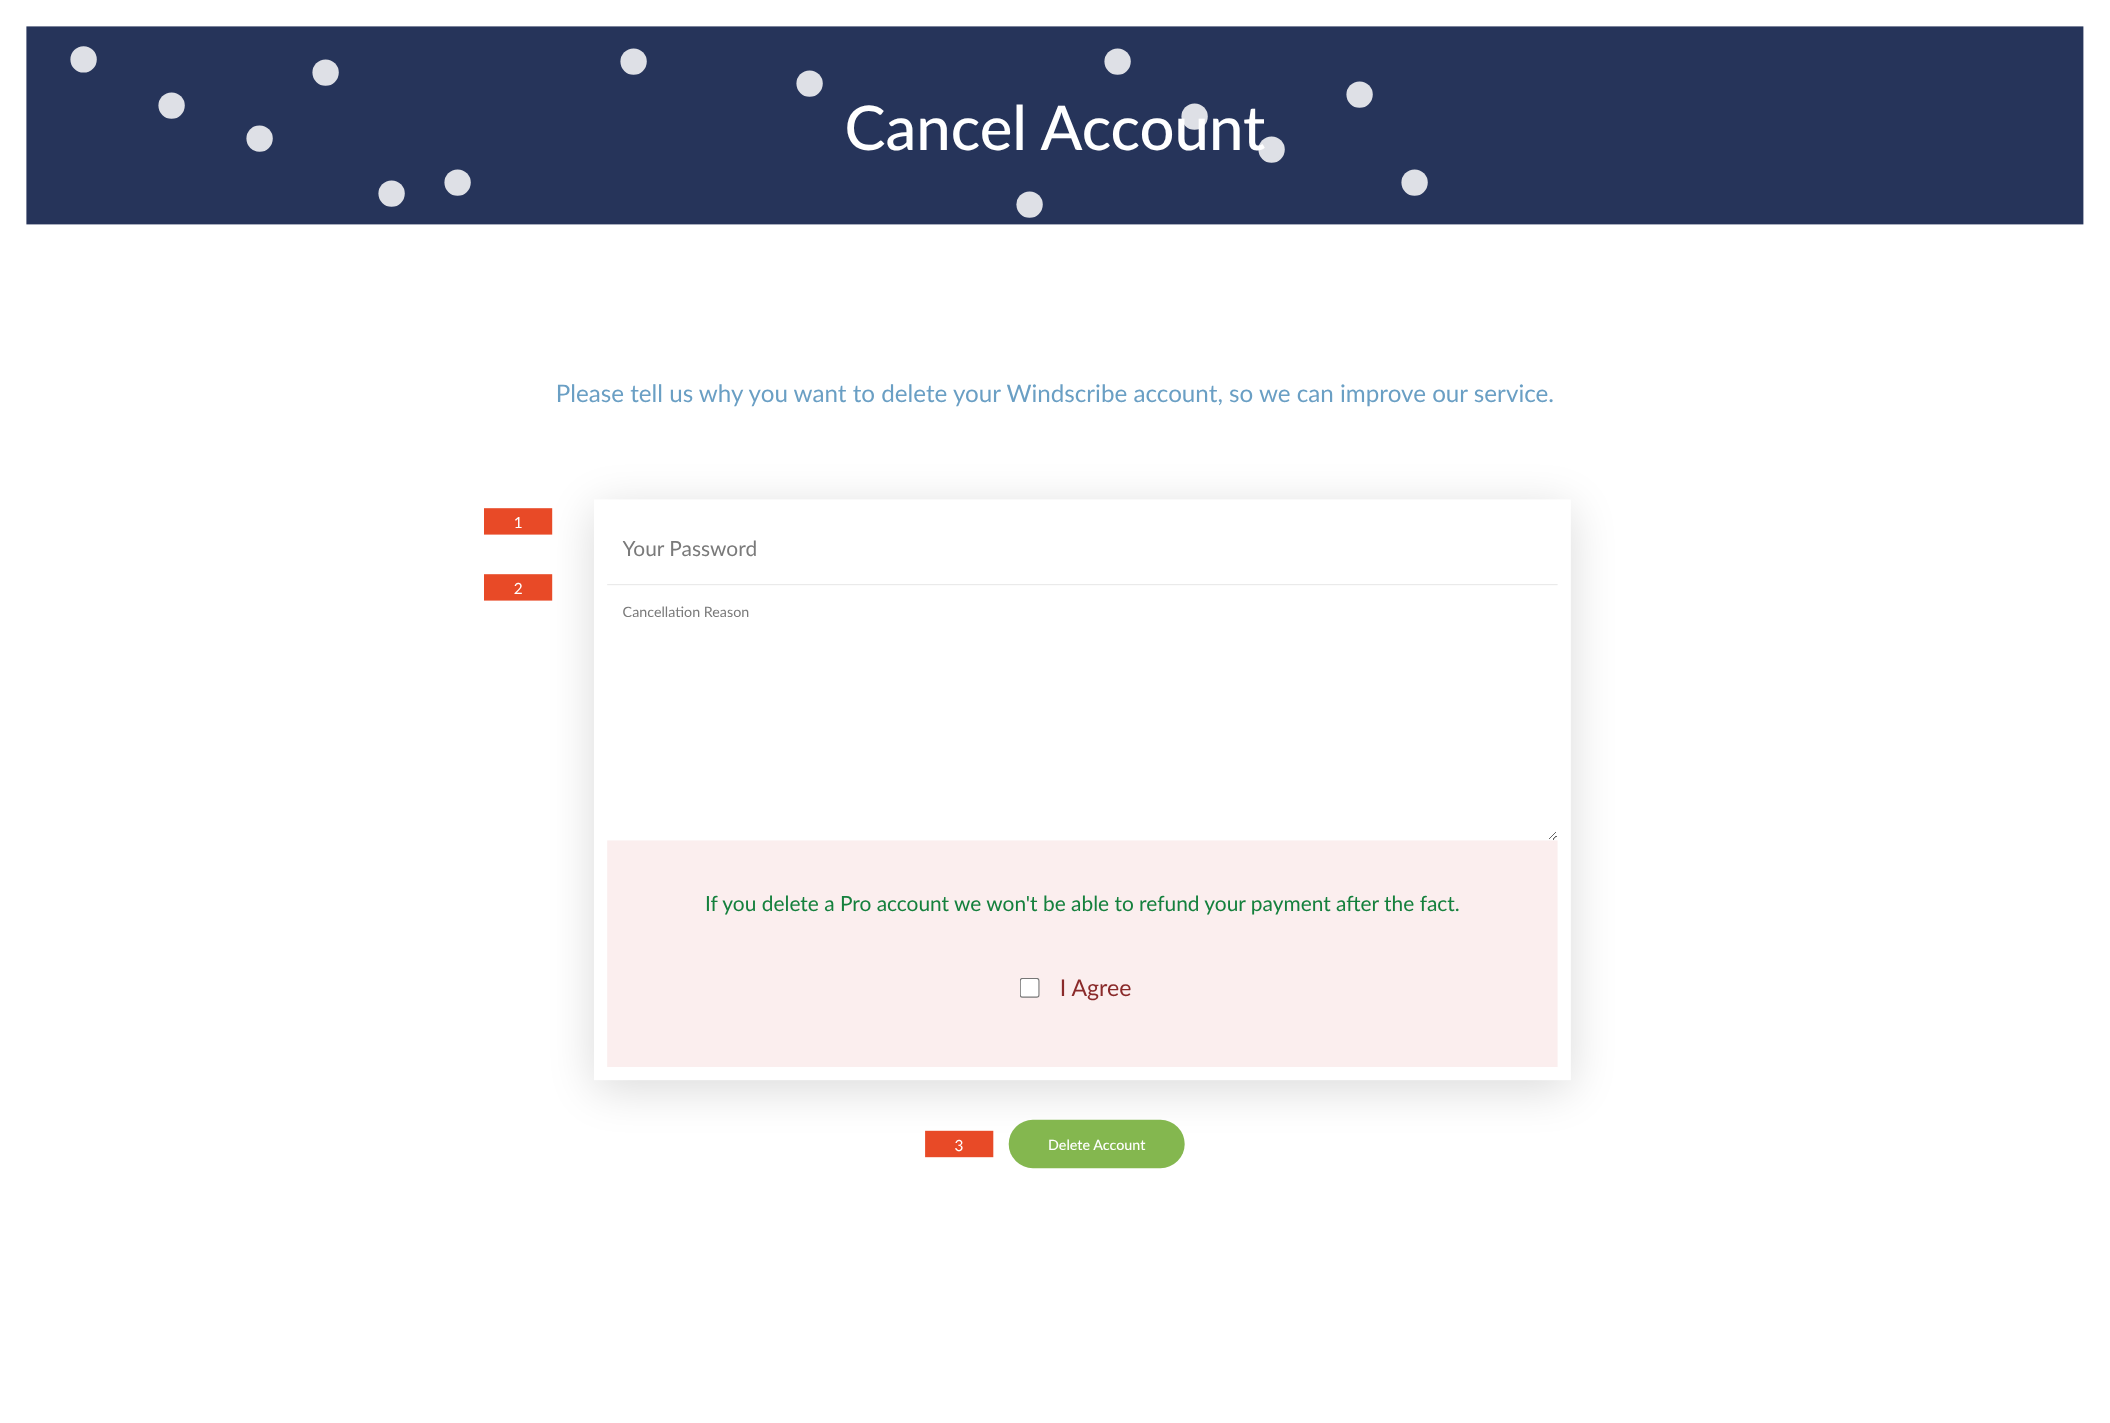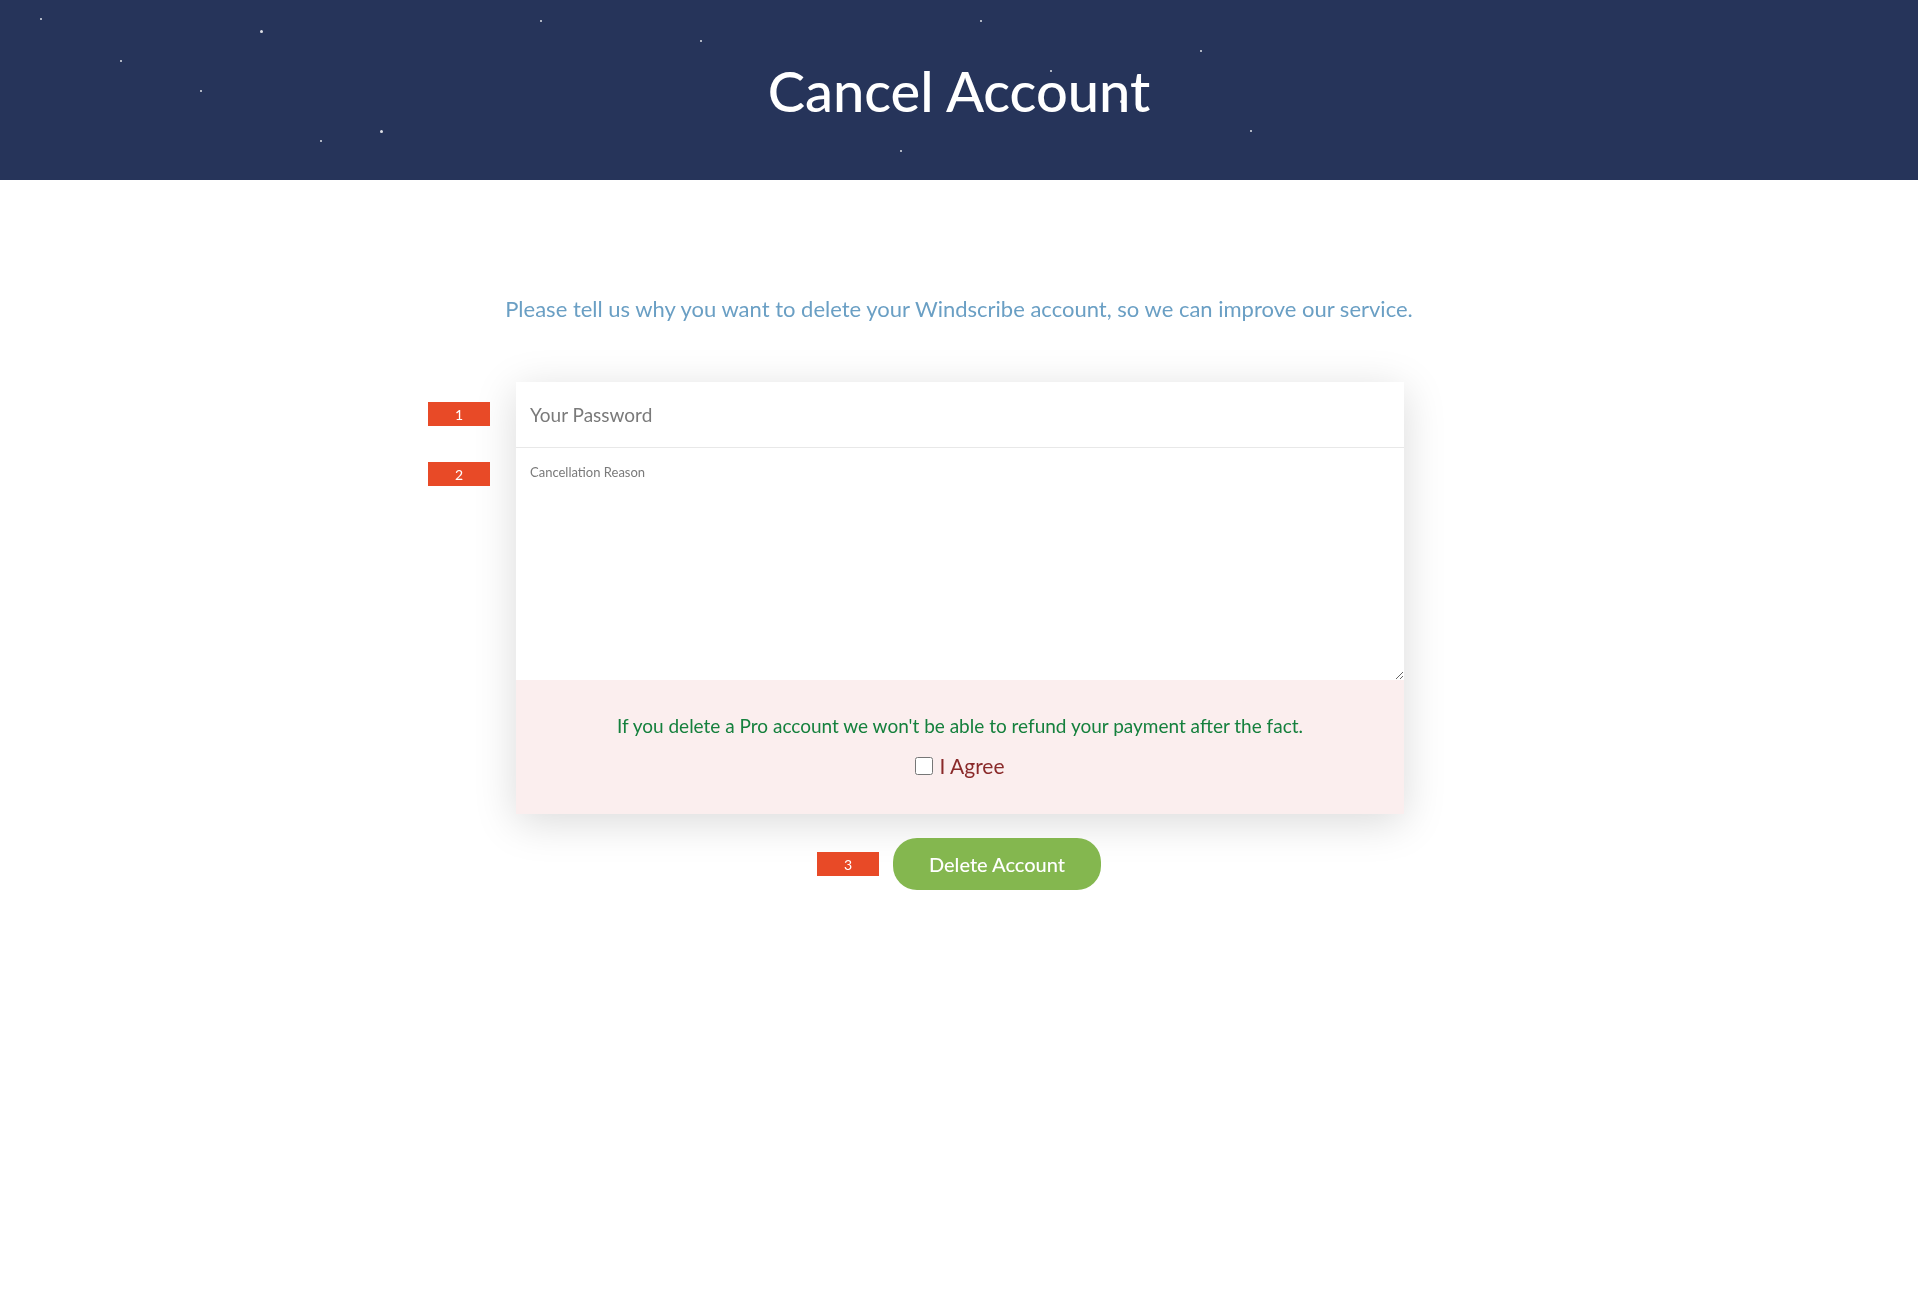--- a/index.html
+++ b/index.html
@@ -1,17 +1,17 @@
 <!DOCTYPE html>
 <html><head>
   <meta charset="utf-8">
   <style>
     * {
       margin: 0;
-      padding: 0;
+      padding: 12px;
       box-sizing: border-box;
     }
     body {
       font-family: 'Segoe UI', 'Lato', Arial, sans-serif;
       background: #ffffff;
     }
     .hero {
       width: 100%;
       height: 180px;
       background: #26345a;
@@ -37,21 +37,21 @@
     .subtitle {
       text-align: center;
       color: #6a9fc4;
       font-size: 22px;
       margin-top: 115px;
       margin-bottom: 60px;
       font-weight: 400;
     }
     .container {
       width: 1302px;
-      margin: 16px auto;
+      margin: 0 auto;
       position: relative;
     }
     .form-wrap {
       position: relative;
     }
     .form-card {
       margin-left: 208px;
       width: 888px;
       box-shadow: 0 8px 40px rgba(0,0,0,0.15);
       background: #ffffff;
@@ -138,21 +138,21 @@
       color: #ffffff;
       font-size: 14px;
       display: flex;
       align-items: center;
       justify-content: center;
     }
     .delete-btn {
       background: #84b74f;
       color: #ffffff;
       border: none;
-      font-size: 20px;
+      font-size: 13px;
       padding: 14px 36px;
       border-radius: 24px;
       cursor: pointer;
       font-family: inherit;
       font-weight: 500;
     }
   </style>
 </head>
 <body>
 

